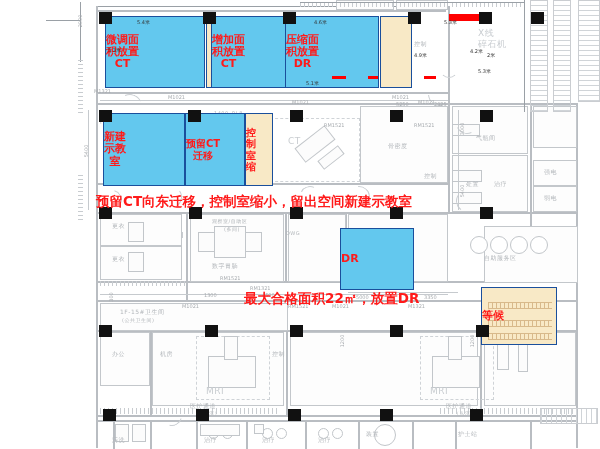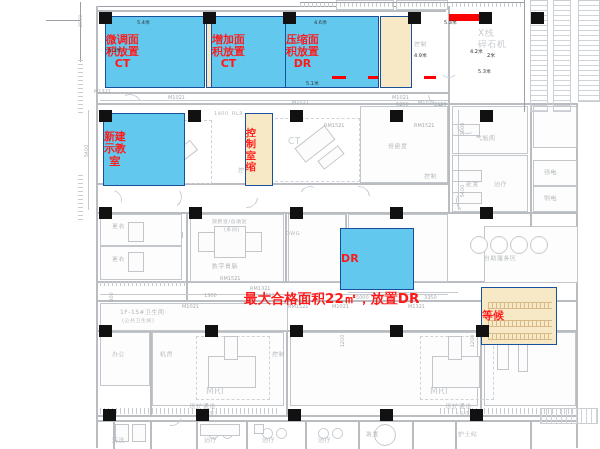--- a/index.html
+++ b/index.html
@@ -321,20 +321,24 @@
   <div class="redwall" style="left:332px;top:76px;width:14px;height:3px;"></div>
   <div class="redwall" style="left:368px;top:76px;width:10px;height:3px;"></div>
   <div class="redwall" style="left:424px;top:76px;width:12px;height:3px;"></div>
 
   <div class="hl" style="left:103px;top:113px;width:82px;height:73px;">
     <div class="hl-label">新建
 示教
 室</div>
   </div>
 
+  <div class="hl" style="left:185px;top:113px;width:60px;height:73px;">
+    <div class="hl-label sm">预留CT
+迁移</div>
+  </div>
 
   <div class="hl beige" style="left:245px;top:113px;width:28px;height:73px;">
     <div class="hl-label sm">控
 制
 室
 缩</div>
   </div>
 
   <div class="hl" style="left:340px;top:228px;width:74px;height:62px;">
     <div class="hl-label">DR</div>
@@ -373,18 +377,19 @@
     <div class="col" style="left:390px;top:325px;"></div>
     <div class="col" style="left:476px;top:325px;"></div>
 
     <div class="col" style="left:103px;top:409px;"></div>
     <div class="col" style="left:196px;top:409px;"></div>
     <div class="col" style="left:288px;top:409px;"></div>
     <div class="col" style="left:380px;top:409px;"></div>
     <div class="col" style="left:470px;top:409px;"></div>
   </div>
 
+  <div class="note" style="left:96px;top:193px;">预留CT向东迁移，控制室缩小，留出空间新建示教室</div>
 
   <div class="note" style="left:244px;top:290px;">
     <span>最大合格面积22㎡，放置DR</span>
   </div>
 
 </div>
 
 </body></html>

